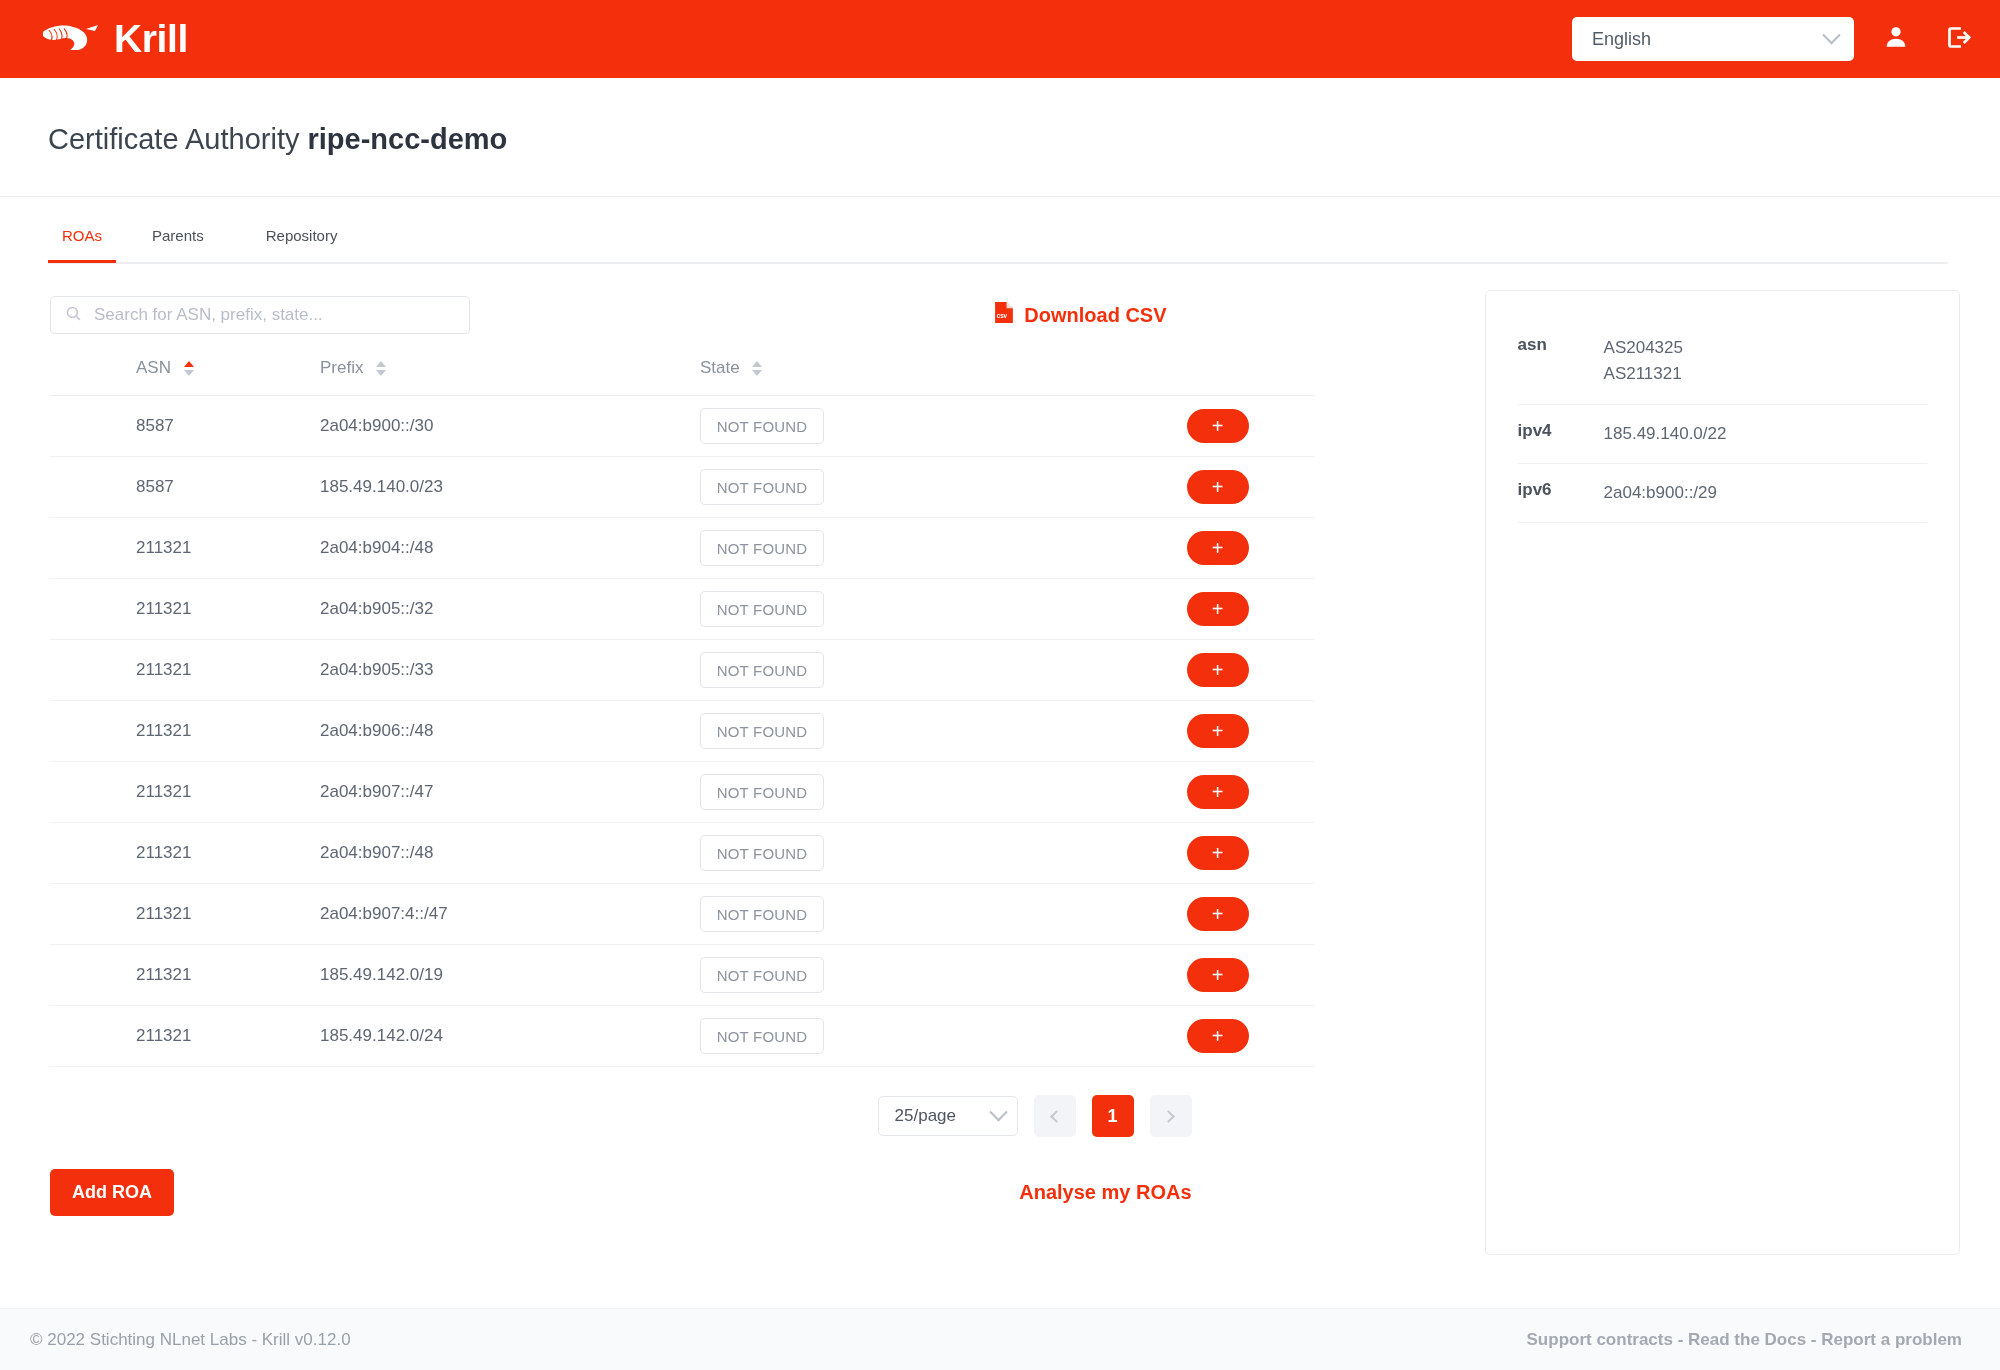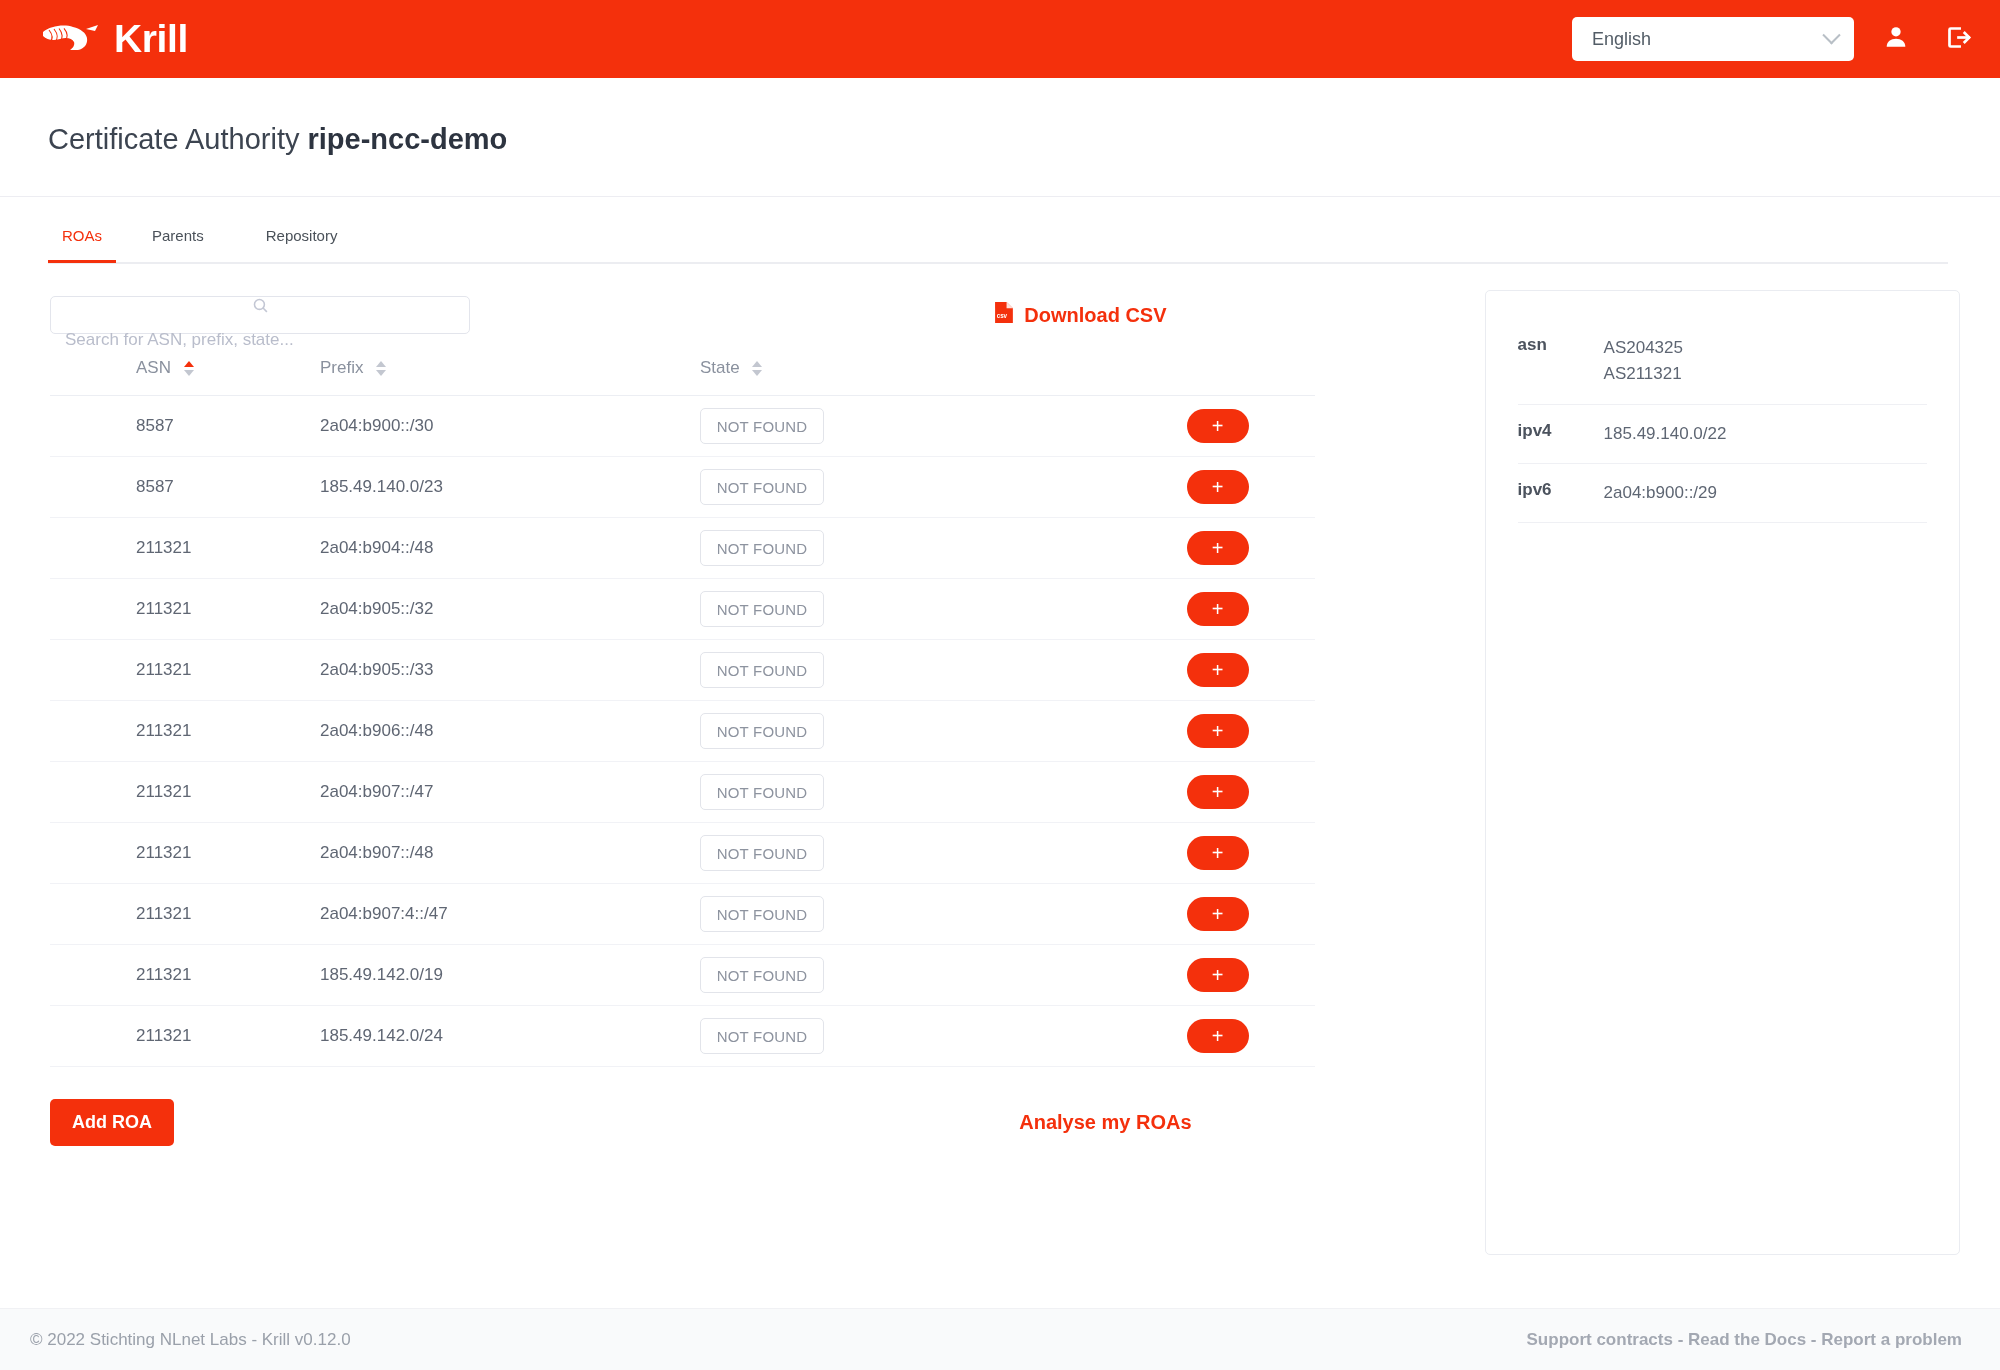--- a/index.html
+++ b/index.html
@@ -137,21 +137,20 @@
   }
   .search-box {
     width: 420px;
     height: 38px;
     border: 1px solid #e3e5ec;
     border-radius: 5px;
     display: flex;
     align-items: center;
     gap: 12px;
     padding: 0 14px;
-    flex-direction: column;
   }
   .search-box input {
     border: none;
     outline: none;
     font-size: 17px;
     color: #50586a;
     font-family: "Liberation Sans", sans-serif;
     width: 100%;
     background: transparent;
   }
@@ -529,20 +528,35 @@
               <div class="c-asn">211321</div>
               <div class="c-prefix">185.49.142.0/24</div>
               <div class="c-state"><span class="badge-notfound">NOT FOUND</span></div>
               <div class="c-act">
                 <button class="add-pill">+</button>
               </div>
             </div>
           </div>
       </div>
 
+      <div class="pager">
+        <div class="perpage">
+          <span>25/page</span>
+          <span class="chev"></span>
+        </div>
+        <div class="pg-btn">
+          <span class="pg-arrow left"></span>
+        </div>
+        <div class="pg-btn active">
+          <span>1</span>
+        </div>
+        <div class="pg-btn">
+          <span class="pg-arrow right"></span>
+        </div>
+      </div>
 
       <div class="actions">
         <button class="btn-primary">Add ROA</button>
         <span class="link-analyse">Analyse my ROAs</span>
       </div>
     </div>
 
     <div class="side-col">
       <div class="side-card">
         <div id="resource-rows">

